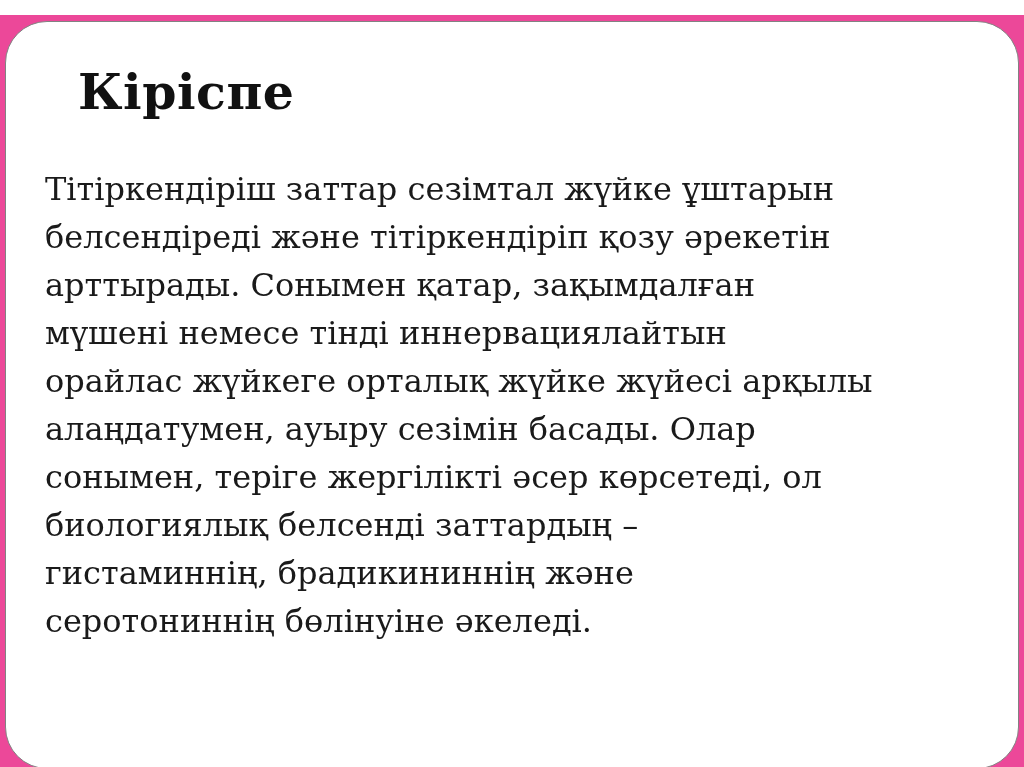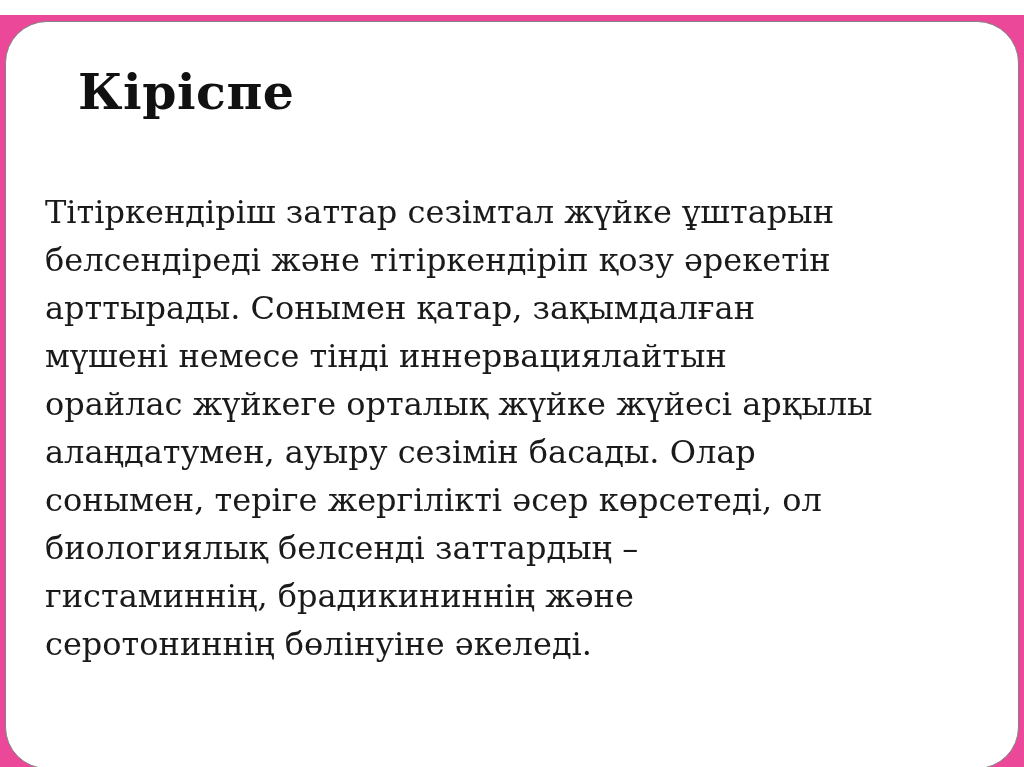--- a/index.html
+++ b/index.html
@@ -46,21 +46,20 @@
   .body-text {
     position: absolute;
     left: 45px;
     top: 150px;
     width: 950px;
     font-size: 32px;
     line-height: 48px;
     color: #1a1a1a;
     white-space: pre-line;
     font-family: "DejaVu Serif", "Liberation Serif", serif;
-    margin-top: 23px;
   }
 </style>
 </head>
 <body>
 
 <div class="slide">
   <div class="frame"></div>
   <h1 class="title">Кіріспе</h1>
   <div class="body-text">Тітіркендіріш заттар сезімтал жүйке ұштарын
 белсендіреді және тітіркендіріп қозу әрекетін

